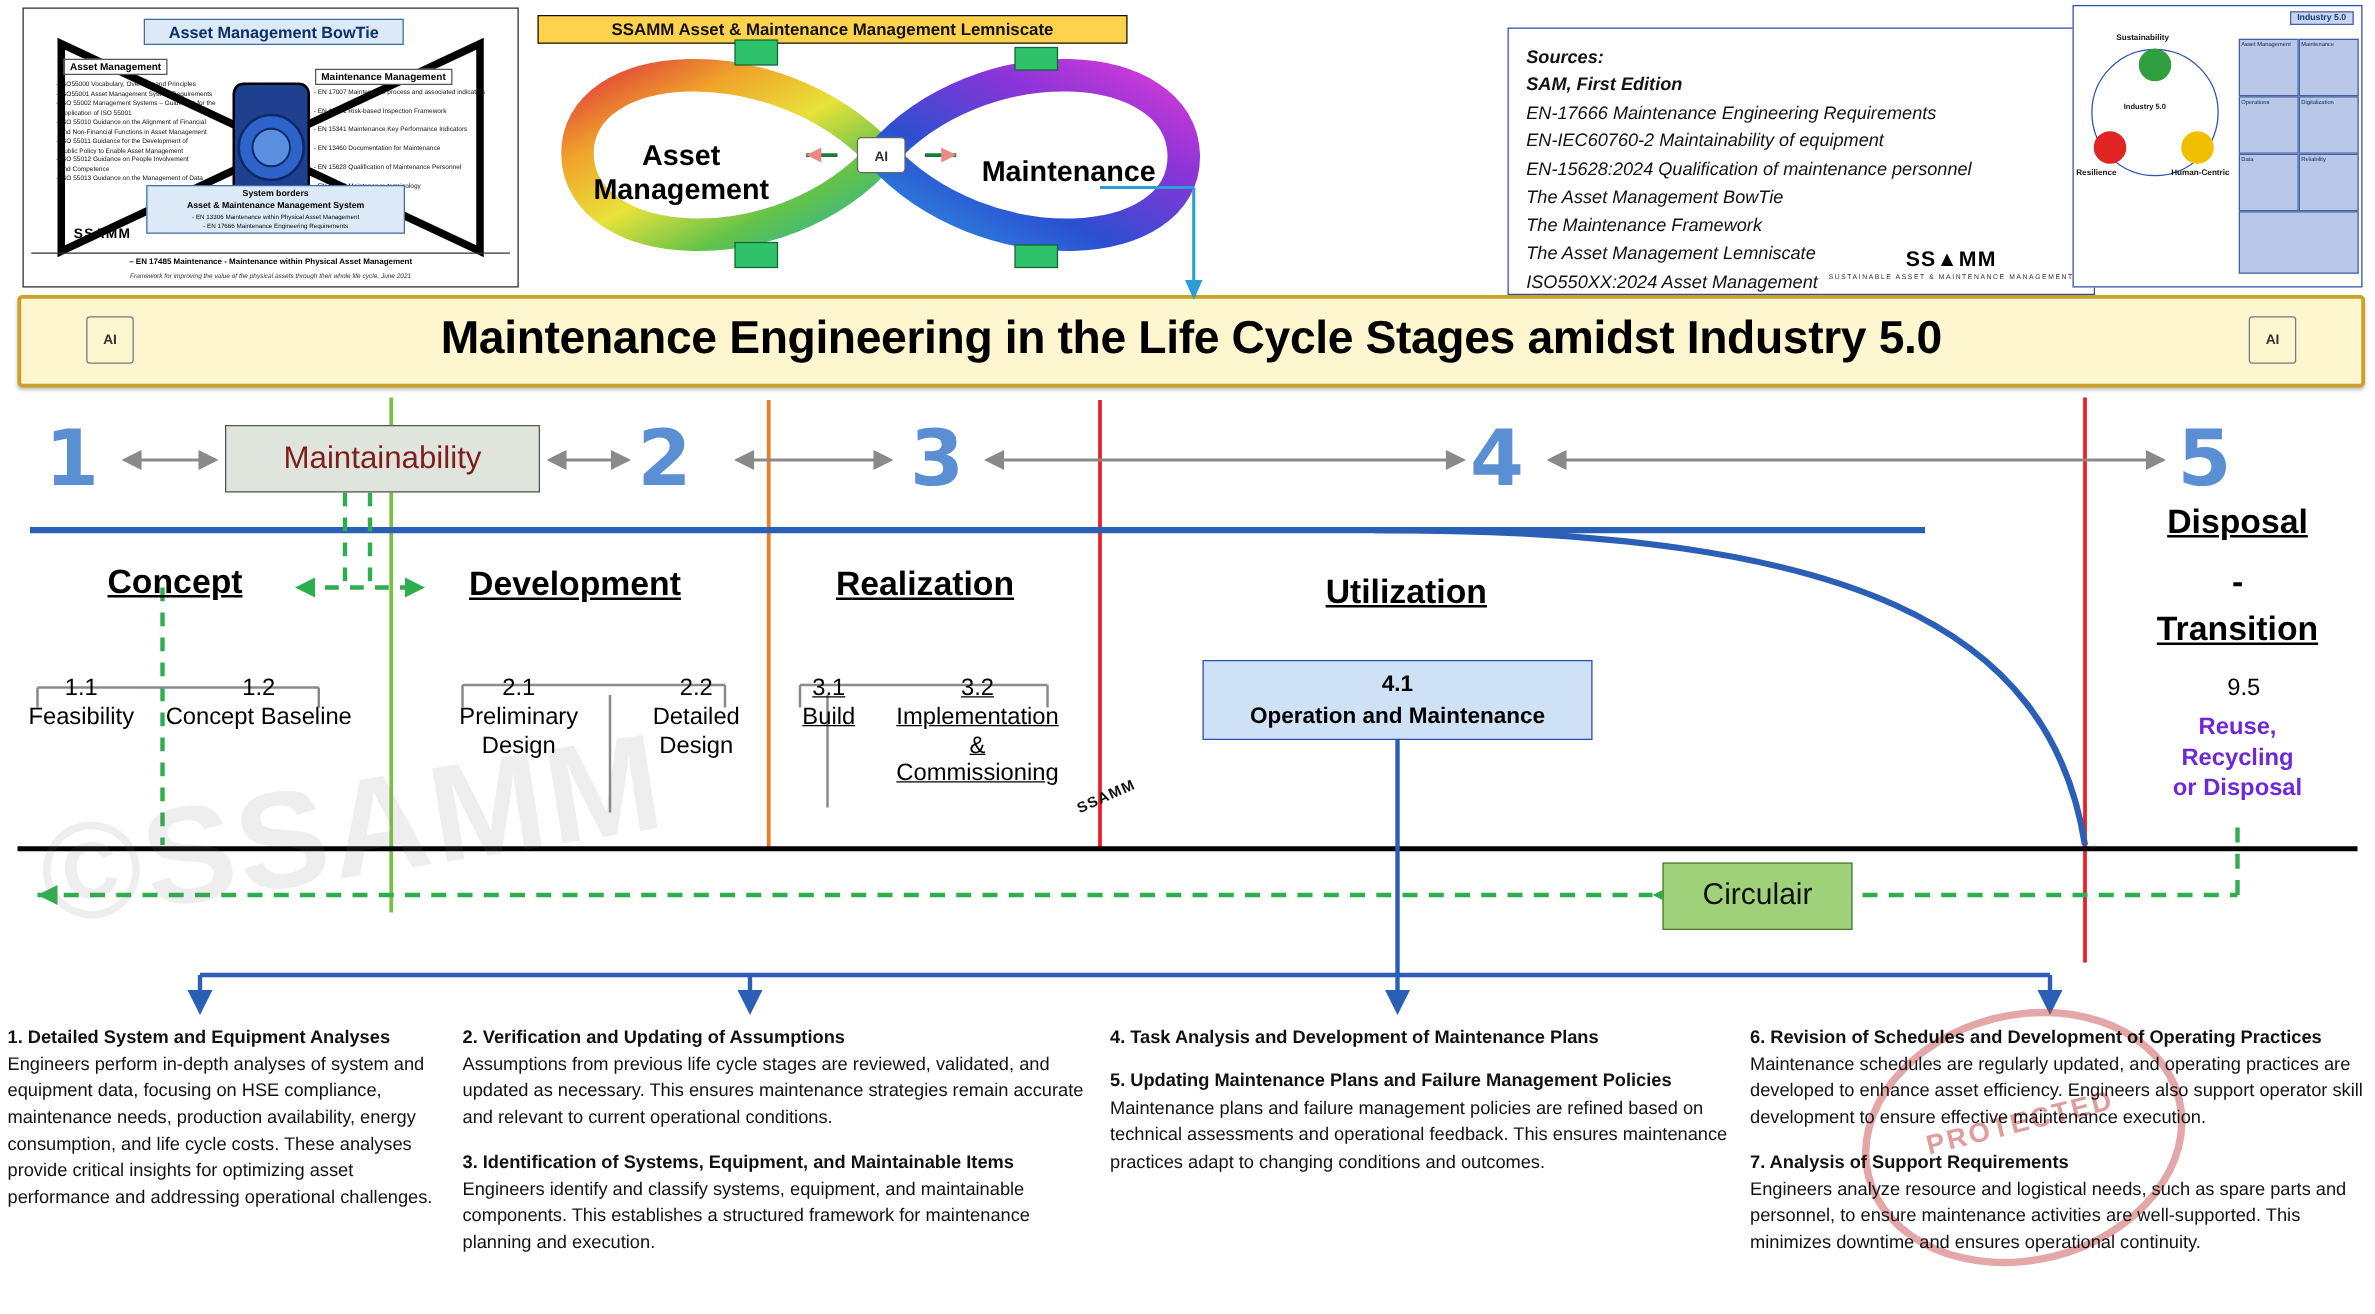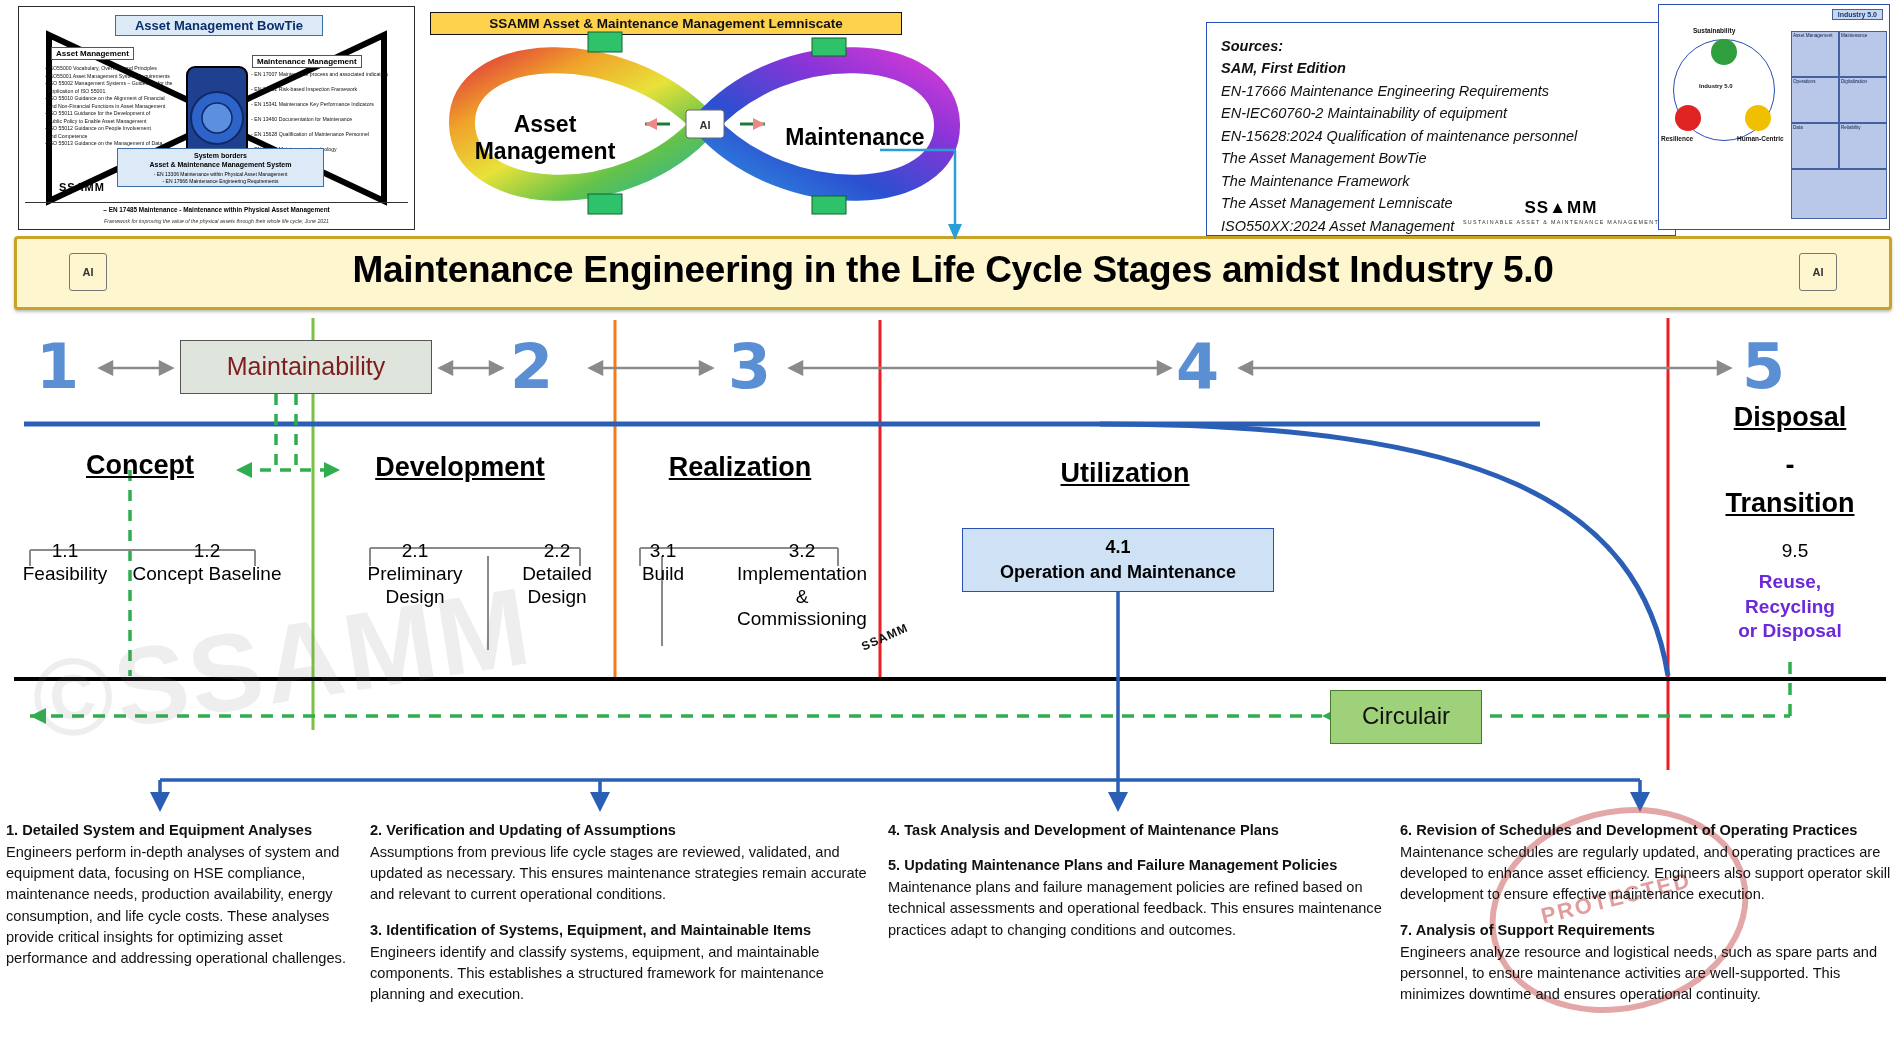--- a/index.html
+++ b/index.html
@@ -634,25 +634,25 @@
 
   <div class="substage" style="left:340px; top:540px; width:150px;">
     <span>2.1</span><br>
     <span>Preliminary<br>Design</span>
   </div>
   <div class="substage" style="left:492px; top:540px; width:130px;">
     <span>2.2</span><br>
     <span>Detailed<br>Design</span>
   </div>
 
-  <div class="substage" style="left:618px; top:540px; width:90px;">
+  <div class="substage" style="left:618px; top:540px; width:90px;text-decoration:underline;">
     <span>3.1</span><br>
     <span>Build</span>
   </div>
-  <div class="substage" style="left:712px; top:540px; width:180px;">
+  <div class="substage" style="left:692px; top:540px; width:180px;text-decoration:underline;">
     <span>3.2</span><br>
     <span>Implementation<br>&amp;<br>Commissioning</span>
   </div>
 
   <div class="substage" style="left:1740px; top:540px; width:110px;">
     <span>9.5</span>
   </div>
 
   <div class="op-box">
     <span>4.1</span><br>

